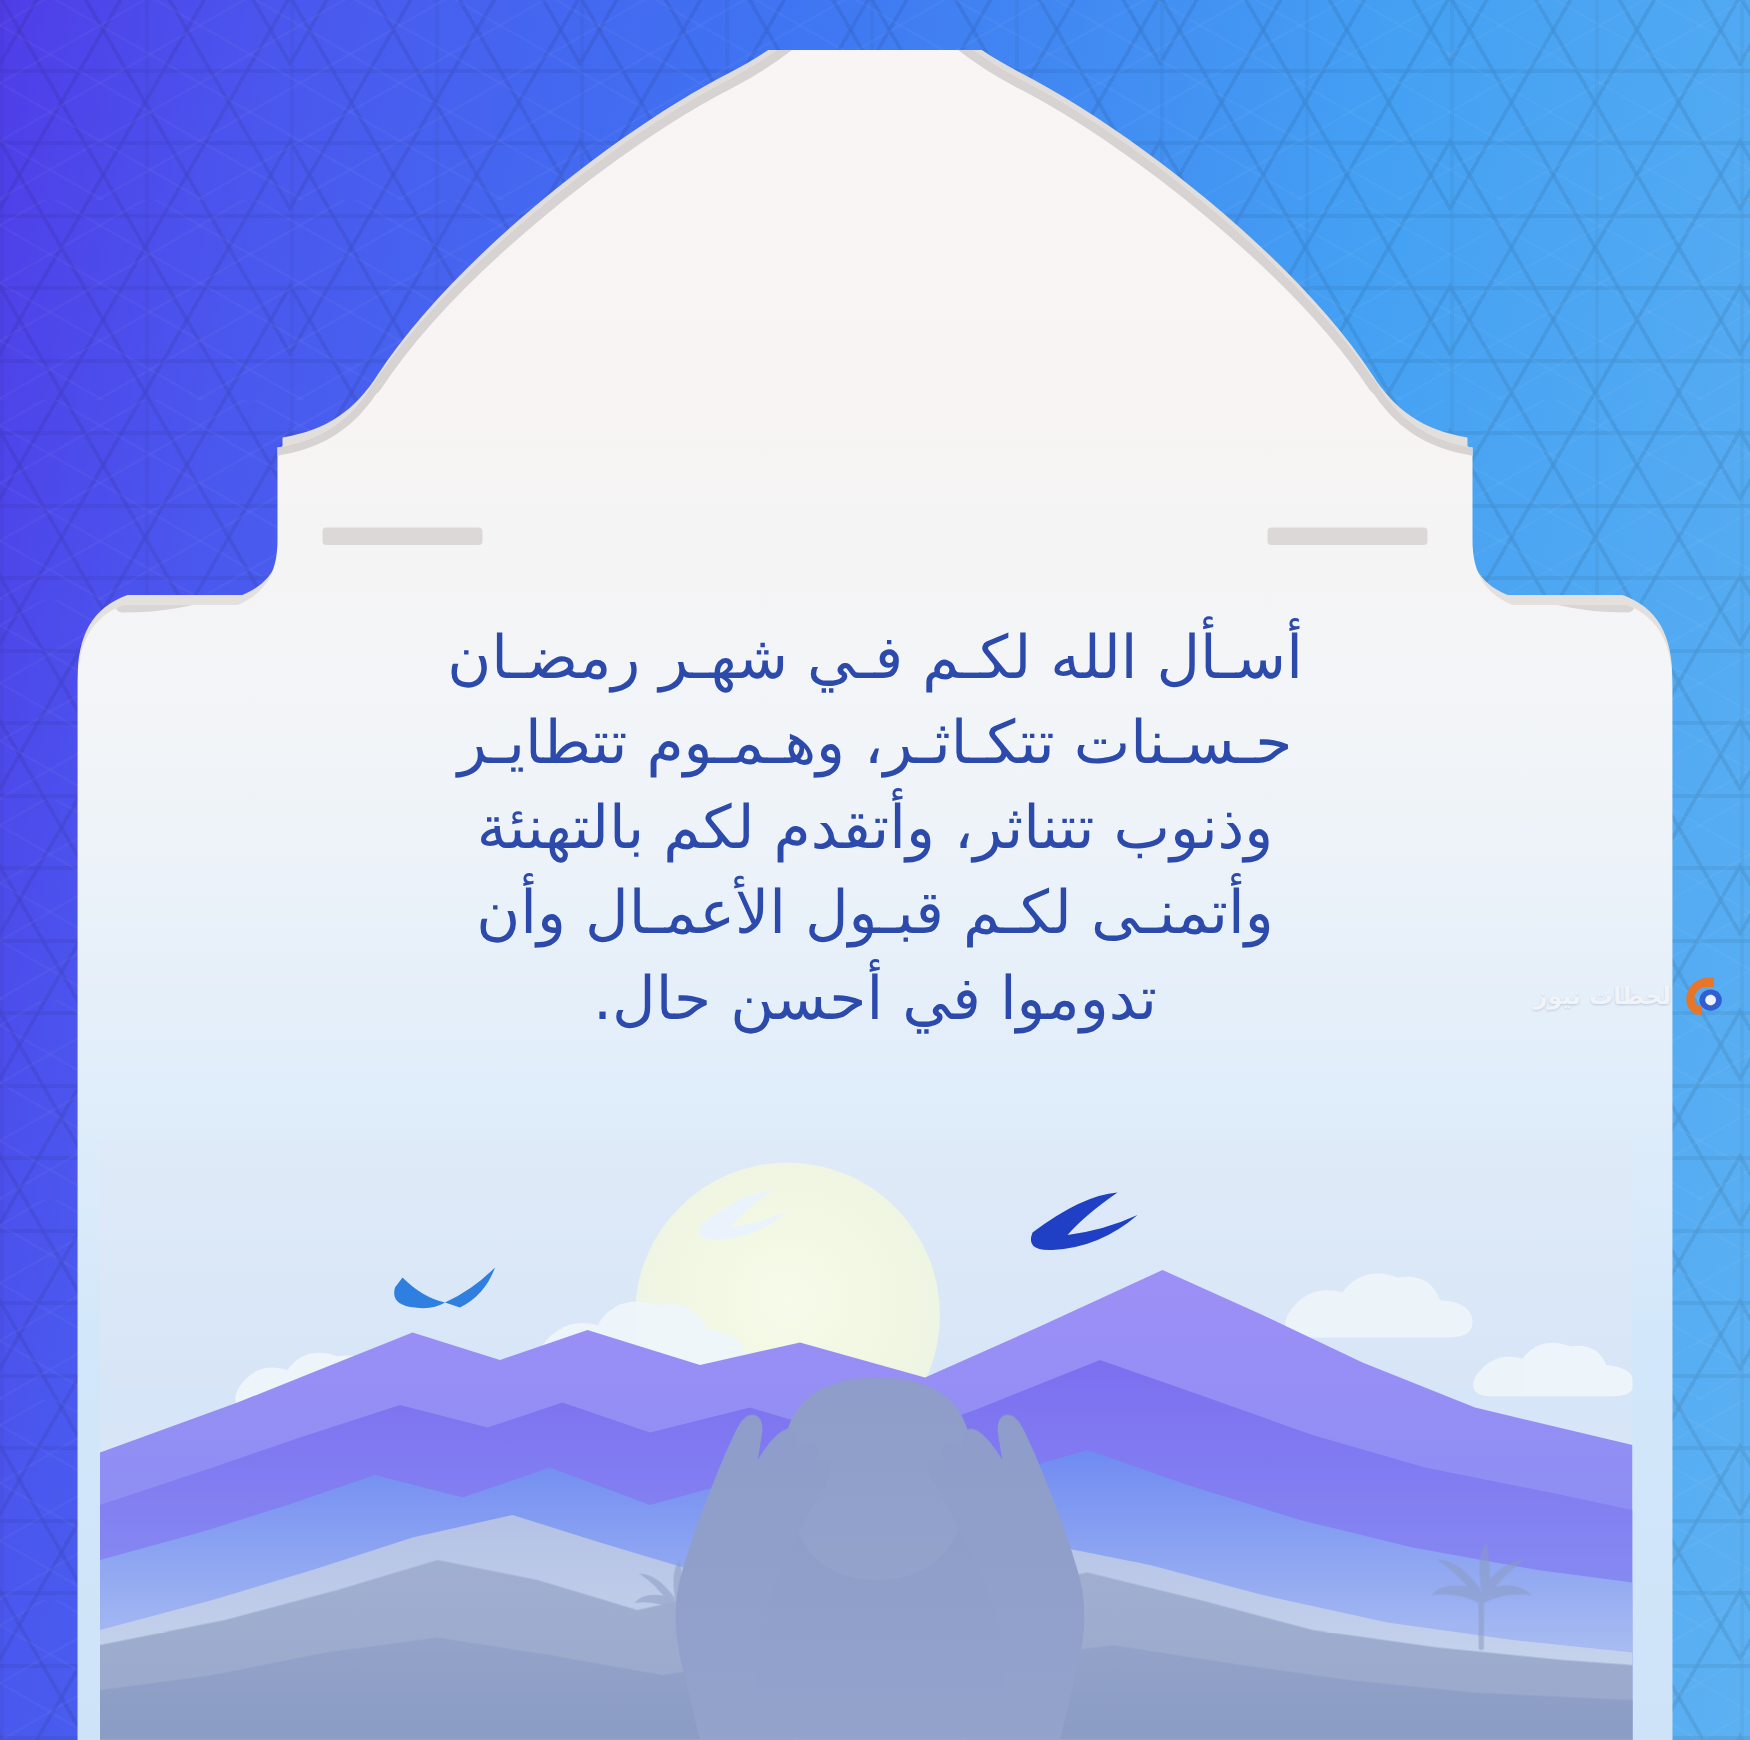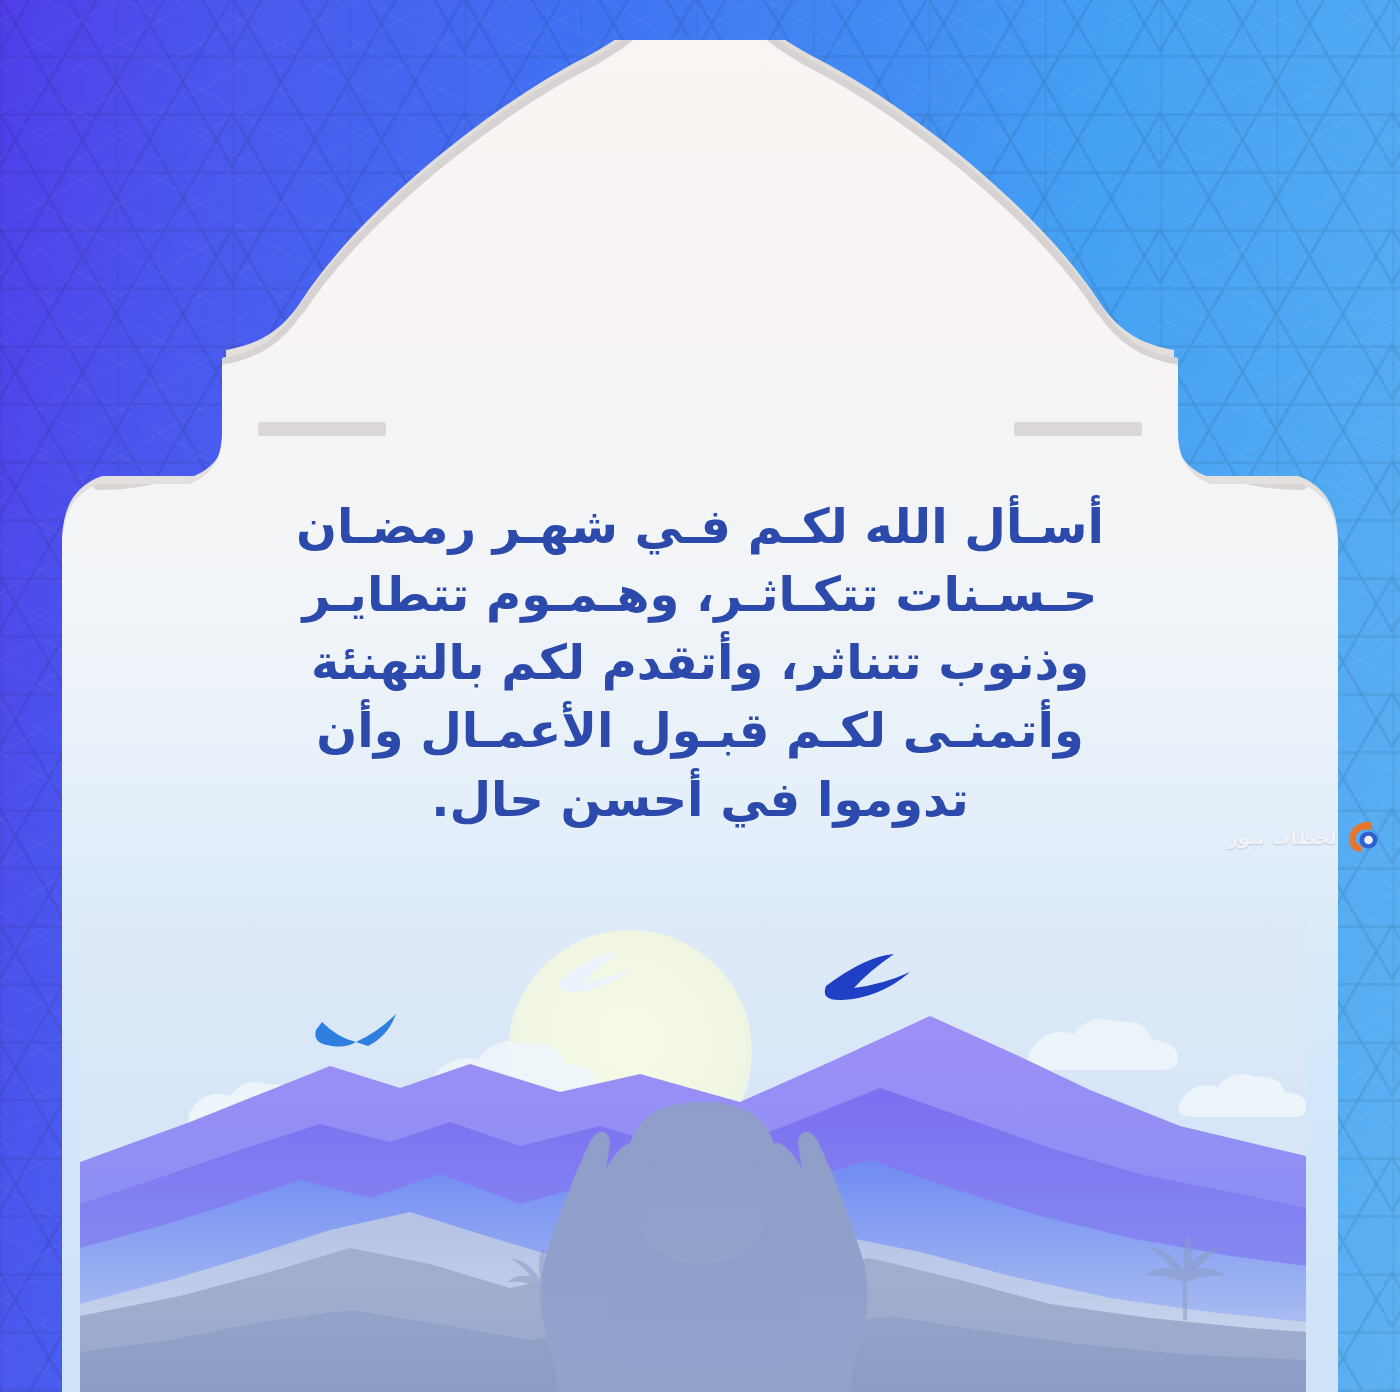--- a/index.html
+++ b/index.html
@@ -52,37 +52,36 @@
   
   .message{
     position:absolute;
     left:210px;
     right:210px;
     top:492px;
     text-align:center;
     direction:rtl;
     color:#2c4aab;
     font-size:48px;
-    font-weight:bold;
+    font-weight:normal;
     line-height:1.42;
     letter-spacing:0px;
     white-space:pre-line;
     text-shadow:0 1px 0 rgba(255,255,255,.35);
   }
 
   
   .logo{
     position:absolute;
     right:20px;
     top:779px;
     display:flex;
     align-items:center;
     gap:7px;
     direction:rtl;
-    margin-top:40px;
   }
   .logo-mark{
     position:relative;
     width:36px;height:36px;
     flex:0 0 36px;
   }
   .logo-text{
     color:#f4f4f6;
     font-size:19px;
     font-weight:bold;

